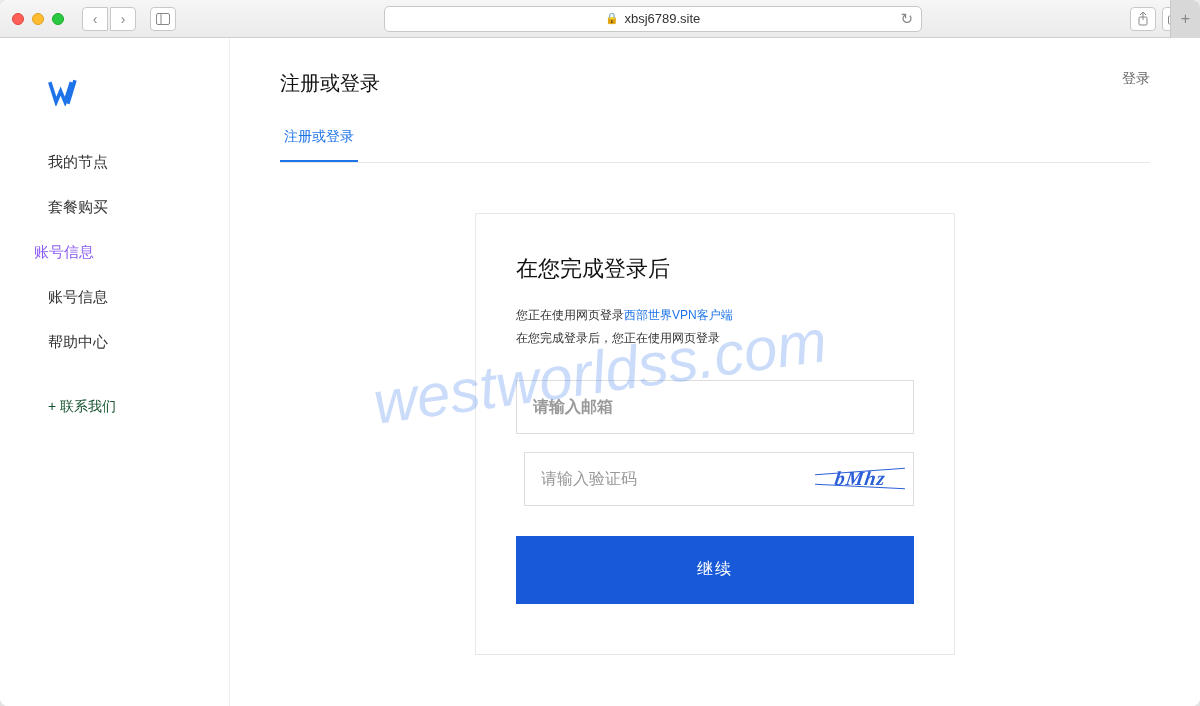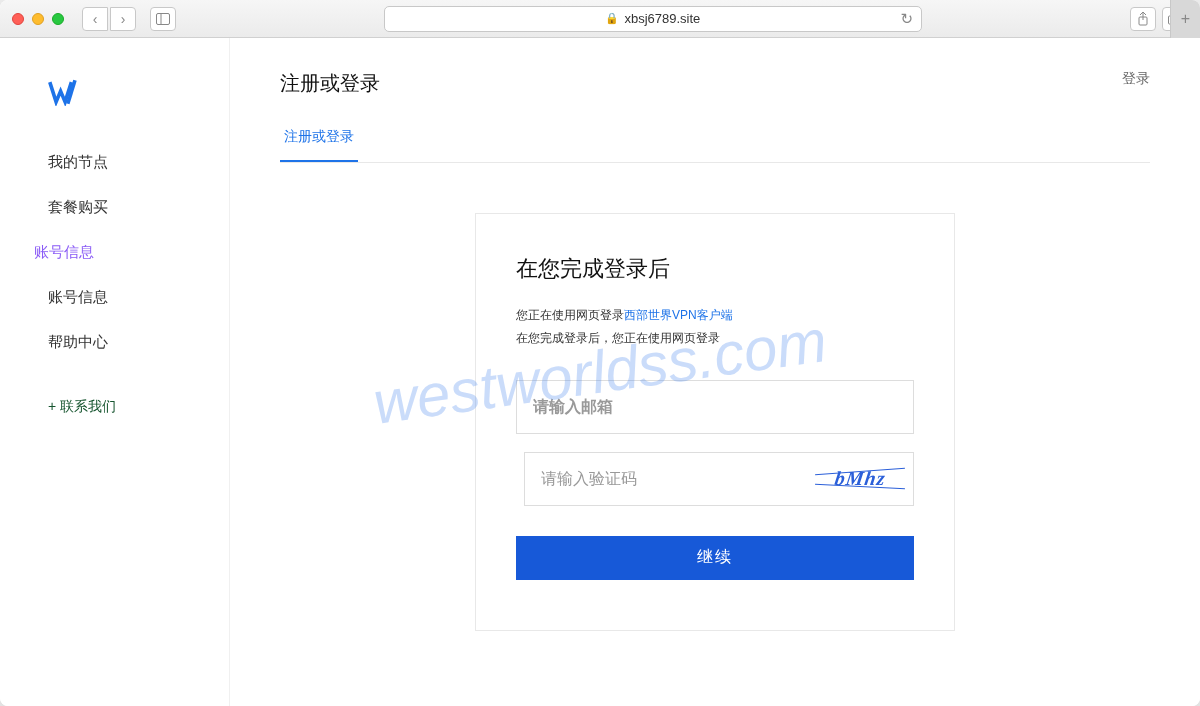--- a/index.html
+++ b/index.html
@@ -217,21 +217,21 @@
       left: 0; right: 0;
       height: 1px;
       background: #2b5fd9;
       z-index: 1;
     }
     .captcha-img::before { top: 10px; transform: rotate(-4deg); }
     .captcha-img::after { bottom: 10px; transform: rotate(3deg); }
     
     .continue-btn {
       width: 100%;
-      height: 44px;
+      height: 68px;
       background: #1759d8;
       color: #fff;
       border: none;
       font-size: 16px;
       letter-spacing: 2px;
       cursor: pointer;
     }
     
     .watermark {
       position: absolute;

